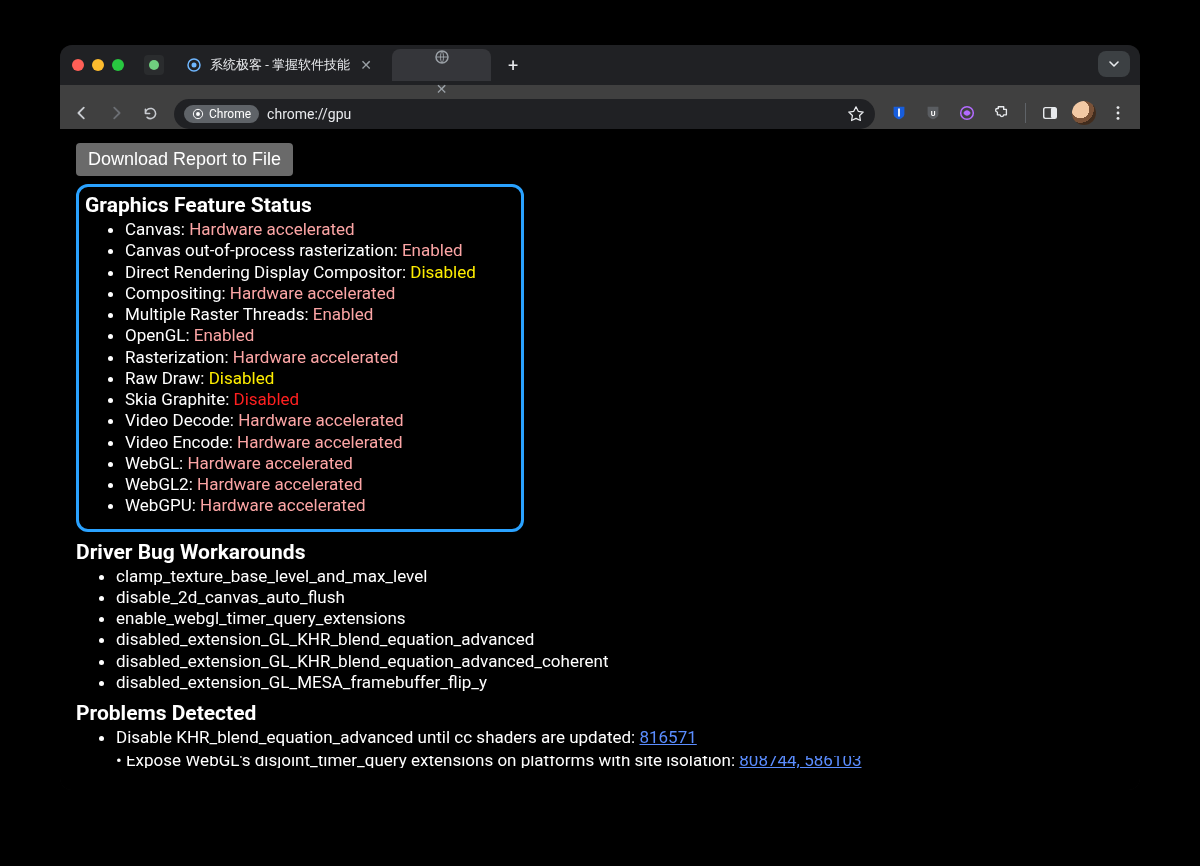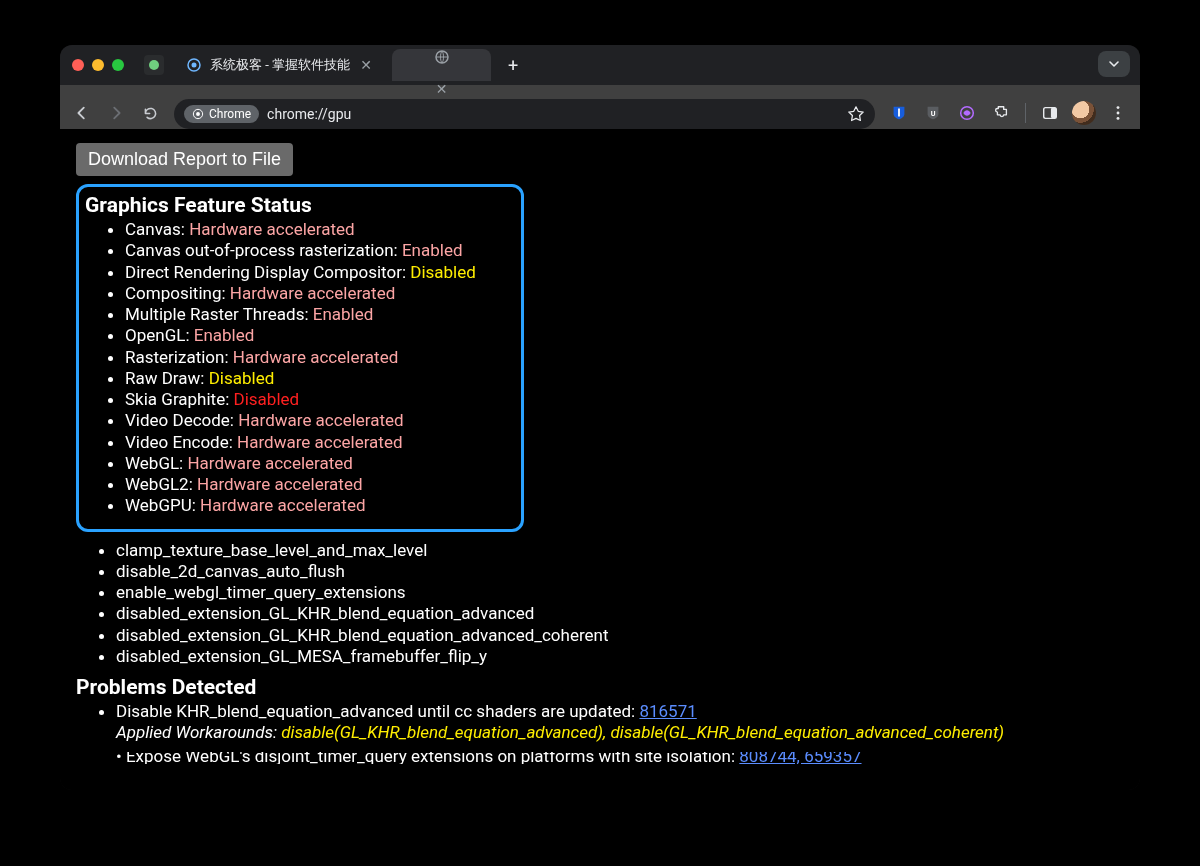--- a/index.html
+++ b/index.html
@@ -325,37 +325,38 @@
           <li><span>Skia Graphite: </span><span class="v-red">Disabled</span></li>
           <li><span>Video Decode: </span><span class="v-green">Hardware accelerated</span></li>
           <li><span>Video Encode: </span><span class="v-green">Hardware accelerated</span></li>
           <li><span>WebGL: </span><span class="v-green">Hardware accelerated</span></li>
           <li><span>WebGL2: </span><span class="v-green">Hardware accelerated</span></li>
           <li><span>WebGPU: </span><span class="v-green">Hardware accelerated</span></li>
         </ul>
     </div>
 
     <div class="sec-block">
+      <h2 class="section">Driver Bug Workarounds</h2>
       <ul class="plain-list" id="workarounds-list">
           <li>clamp_texture_base_level_and_max_level</li>
           <li>disable_2d_canvas_auto_flush</li>
           <li>enable_webgl_timer_query_extensions</li>
           <li>disabled_extension_GL_KHR_blend_equation_advanced</li>
           <li>disabled_extension_GL_KHR_blend_equation_advanced_coherent</li>
           <li>disabled_extension_GL_MESA_framebuffer_flip_y</li>
         </ul>
     </div>
 
     <div class="sec-block">
       <h2 class="section">Problems Detected</h2>
       <ul class="plain-list" id="problems-list">
-          <li><span>Disable KHR_blend_equation_advanced until cc shaders are updated: </span><span class="problem-link">816571</span><br><span class="problem-applied"><span class="lbl">Applied Workarounds: </span><span class="val">disable(GL_KHR_blend_equation_advanced), disable(GL_KHR_blend_equation_advanced_coherent)</span></span></li>
+          <li><span>Disable KHR_blend_equation_advanced until cc shaders are updated: </span><span class="problem-link">816571</span><br></li>
         </ul>
     </div>
 
     <div class="cutoff-line">
       <div class="inner">
-        • <span>Expose WebGL's disjoint_timer_query extensions on platforms with site isolation: </span><span class="problem-link">808744, 659357</span>
+        • <span>Expose WebGL's disjoint_timer_query extensions on platforms with site isolation: </span><span class="problem-link">808744, 586103</span>
       </div>
     </div>
 
   </div>
 </div>
 
 </body></html>

